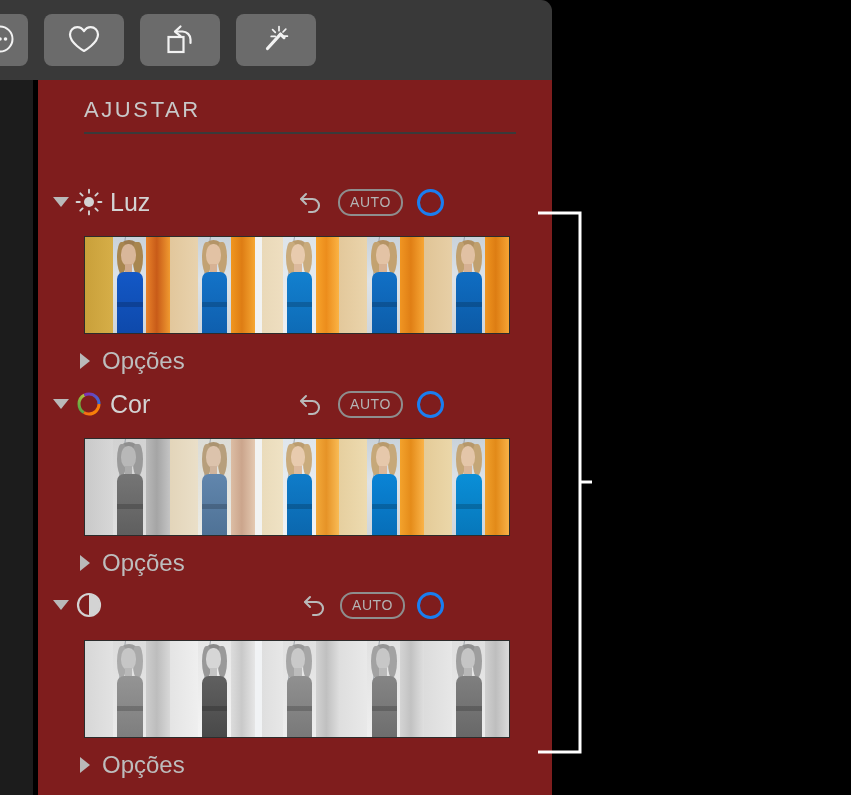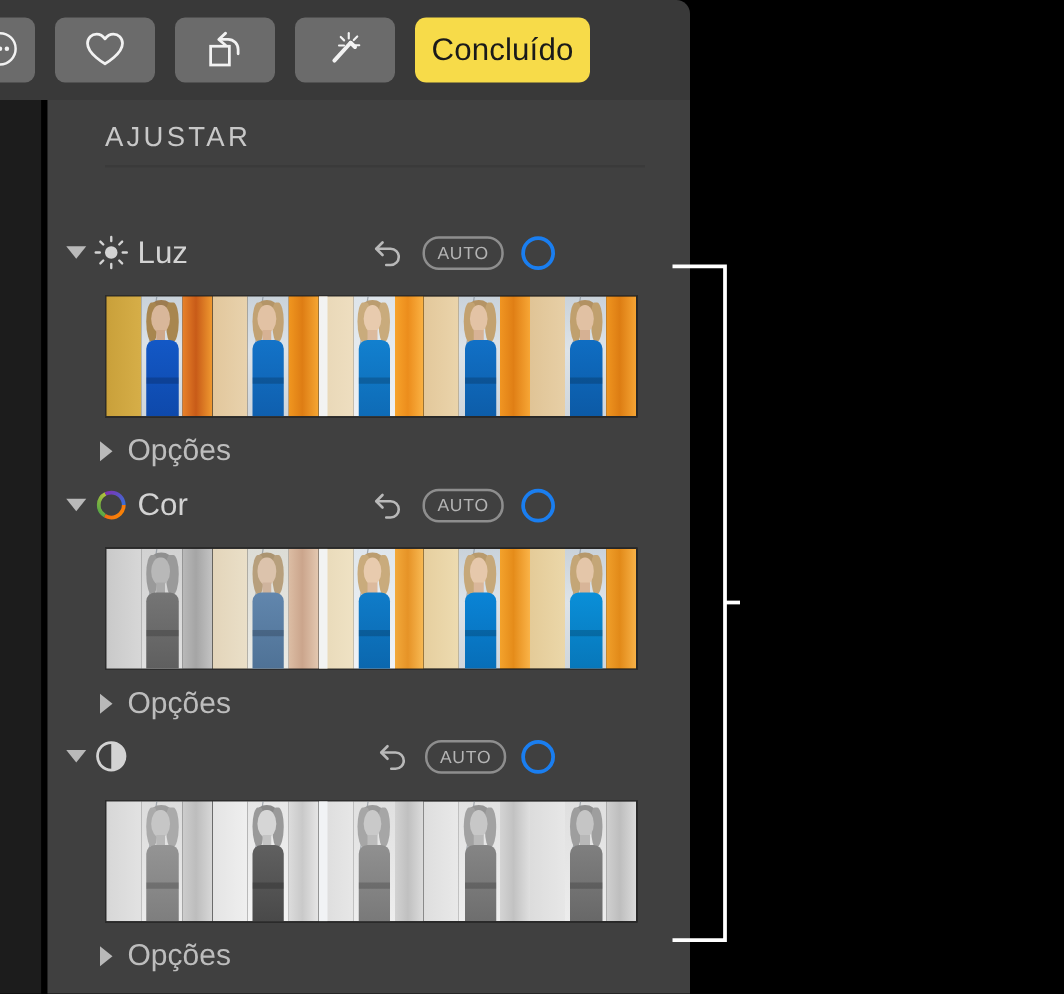--- a/index.html
+++ b/index.html
@@ -24,21 +24,21 @@
   .tbtn.w1{width:56px;margin-left:-28px;border-radius:8px;}
   .tbtn.w2{width:80px;}
   .done{height:52px;width:140px;background:#f7db49;color:#1a1a1a;
         border-radius:9px;border:none;font-size:25px;letter-spacing:.1px;
         display:flex;align-items:center;justify-content:center;cursor:pointer;}
 
   
   .below{position:absolute;left:0;top:80px;width:552px;height:715px;background:#0b0b0b;}
   .railgap{position:absolute;left:0;top:0;width:33px;height:715px;background:#1c1c1c;}
   .railline{position:absolute;left:33px;top:0;width:5px;height:715px;background:#000;}
-  .panel{position:absolute;left:38px;top:0;width:514px;height:715px;background:#404040;}
+  .panel{position:absolute;left:38px;top:0;width:514px;height:715px;background:#7f1d1d;}
 
   .section-title{position:absolute;left:46px;top:17px;font-size:22px;color:#c8c8c8;
                  letter-spacing:2.6px;}
   .divider{position:absolute;left:46px;top:52px;width:432px;height:2px;background:#3a3a3a;}
 
   
   .adj-head{position:absolute;left:0;width:424px;height:36px;display:flex;align-items:center;}
   .tri{width:22px;margin-left:12px;display:flex;align-items:center;justify-content:center;
        color:#b9b9b9;flex:0 0 auto;}
   .tri svg{display:block;}
@@ -132,21 +132,20 @@
                   <path d="M26.8 6.2 24 9"></path>
                 <path d="M13.6 6.6 16.3 9.3"></path>
                   <path d="M12.2 13.4h4"></path>
                 <path d="M28.4 13.2h-3.6"></path>
                   <path d="M14 19.6l2.4-2.4"></path>
               </g>
             </svg>
           </span>
         </button>
 
-        <button class="done">Concluído</button>
       </div>
     </div>
 
     <div class="below">
       <div class="railgap"></div>
       <div class="railline"></div>
 
       <div class="panel">
 
         <div class="section-title">AJUSTAR</div>

